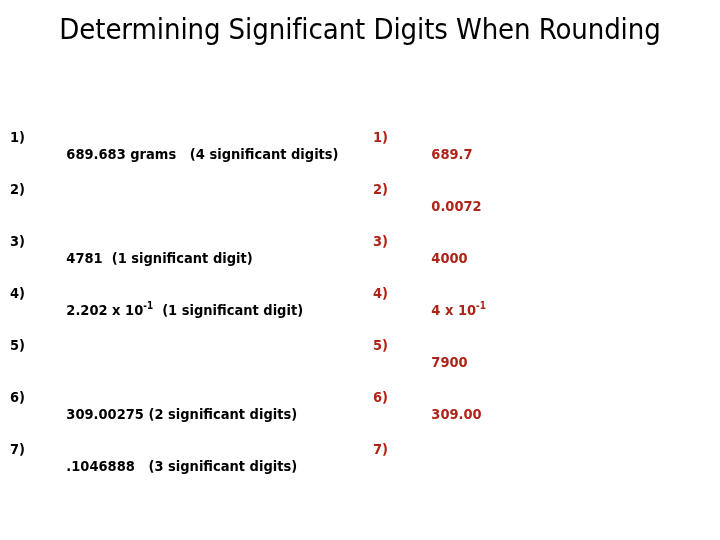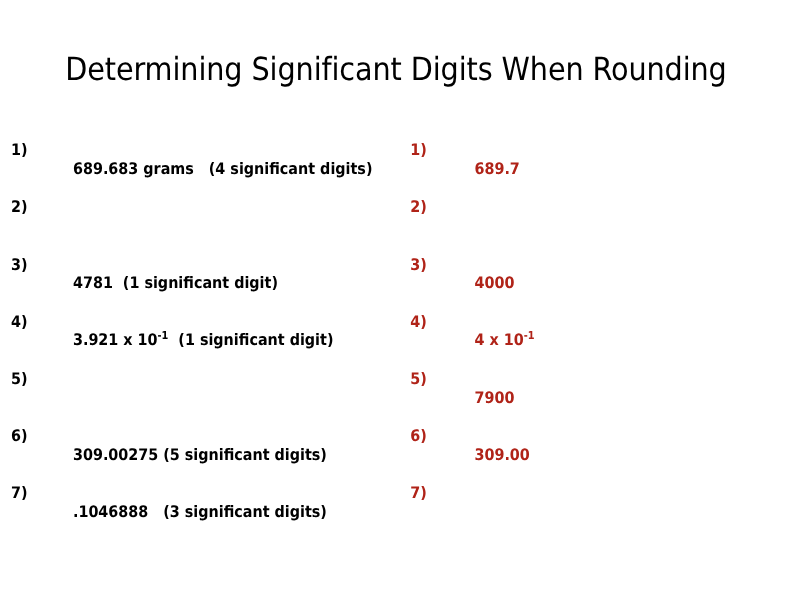--- a/index.html
+++ b/index.html
@@ -20,21 +20,21 @@
     width: 720px;
     height: 540px;
     position: relative;
     background: #ffffff;
   }
 
   
   .title {
     position: absolute;
     left: 40px;
-    top: 44px;
+    top: 10px;
     width: 640px;
     text-align: center;
     font-size: 29px;
     line-height: 39px;
     font-weight: 400;
     letter-spacing: -0.1px;
     color: #000000;
     font-family: "DejaVu Sans Condensed", "Liberation Sans Narrow", "Liberation Sans", sans-serif;
   }
 
@@ -97,49 +97,52 @@
     </div>
     <div class="row">
       <span class="marker">3)</span>
       <span class="body">
         <span>4781</span><span>  </span><span>(1 significant digit)</span>
       </span>
     </div>
     <div class="row">
       <span class="marker">4)</span>
       <span class="body">
-        <span>3.921 x 10</span><sup>-1</sup><span>  </span><span>(1 significant digit)</span>
+        <span>2.202 x 10</span><sup>-1</sup><span>  </span><span>(1 significant digit)</span>
       </span>
     </div>
     <div class="row">
       <span class="marker">5)</span>
     </div>
     <div class="row">
       <span class="marker">6)</span>
       <span class="body">
-        <span>309.00275</span><span> </span><span>(5 significant digits)</span>
+        <span>309.00275</span><span> </span><span>(2 significant digits)</span>
       </span>
     </div>
     <div class="row">
       <span class="marker">7)</span>
       <span class="body">
         <span>.1046888</span><span>   </span><span>(3 significant digits)</span>
       </span>
     </div>
   </div>
 
   <div class="col col-answers">
     <div class="row">
       <span class="marker">1)</span>
       <span class="body">
         <span>689.7</span>
       </span>
     </div>
     <div class="row">
       <span class="marker">2)</span>
+      <span class="body">
+        <span>0.0072</span>
+      </span>
     </div>
     <div class="row">
       <span class="marker">3)</span>
       <span class="body">
         <span>4000</span>
       </span>
     </div>
     <div class="row">
       <span class="marker">4)</span>
       <span class="body">

